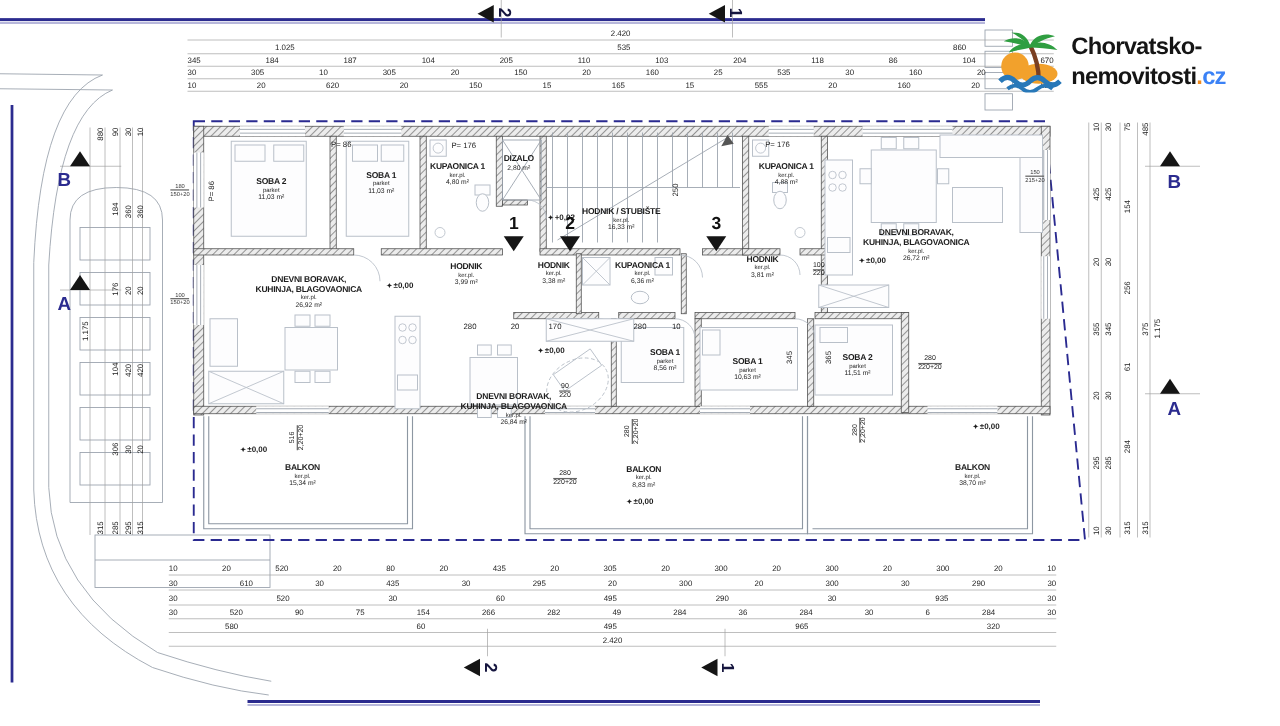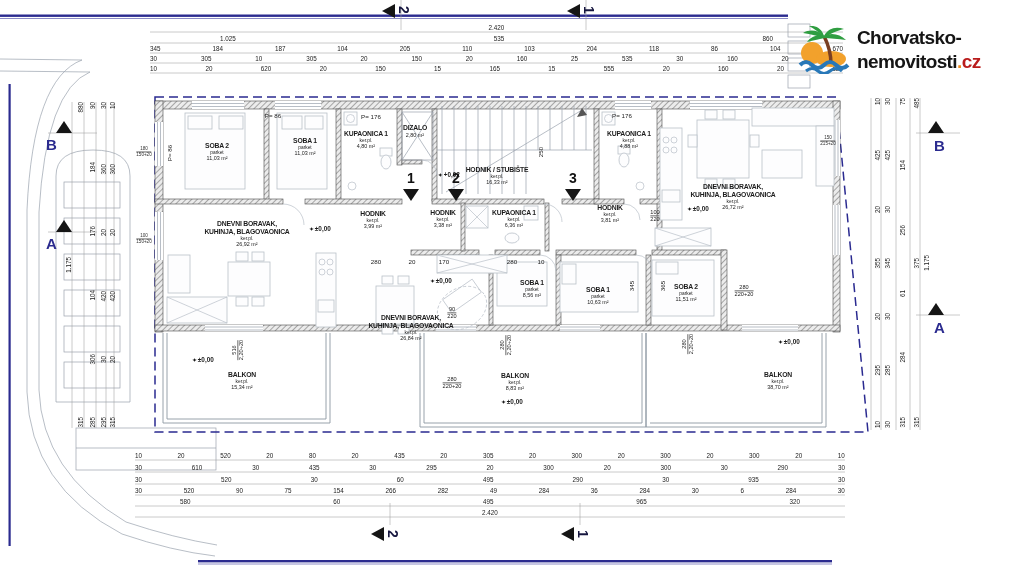--- a/index.html
+++ b/index.html
@@ -36,21 +36,21 @@
   .tri-down{position:absolute;width:0;height:0;border-left:8px solid transparent;border-right:8px solid transparent;border-top:12px solid #151515}
   .tri-up{position:absolute;width:0;height:0;border-left:8px solid transparent;border-right:8px solid transparent;border-bottom:12px solid #151515}
   .tri-left{position:absolute;width:0;height:0;border-top:7px solid transparent;border-bottom:7px solid transparent;border-right:13px solid #151515}
   .secnum{position:absolute;font-size:14px;font-weight:700;color:#16163f}
   .secnum.r90{transform:rotate(90deg)}
   .plannum{position:absolute;font-size:14px;font-weight:700;color:#111;transform:translateX(-50%)}
   .abletter{position:absolute;font-size:15px;font-weight:700;color:#2b2b8f}
   #logo{position:absolute;left:798px;top:26px;display:flex;align-items:flex-start;gap:5px}
   #logo .txt{font-weight:700;font-size:19px;line-height:24px;letter-spacing:-.6px;color:#151515}
   #logo .dot{color:#ef8b1e}
-  #logo .cz{color:#b91c1c}
+  #logo .cz{color:#3b82f6}
 </style>
 </head>
 <body>
 
 <div id="sheet">
 
 <svg class="plan" width="1024" height="581" viewBox="0 0 1024 581">
   <defs>
     <pattern id="hatch" width="4" height="4" patternUnits="userSpaceOnUse" patternTransform="rotate(45)">
       <rect width="4" height="4" fill="#ececec"></rect>

